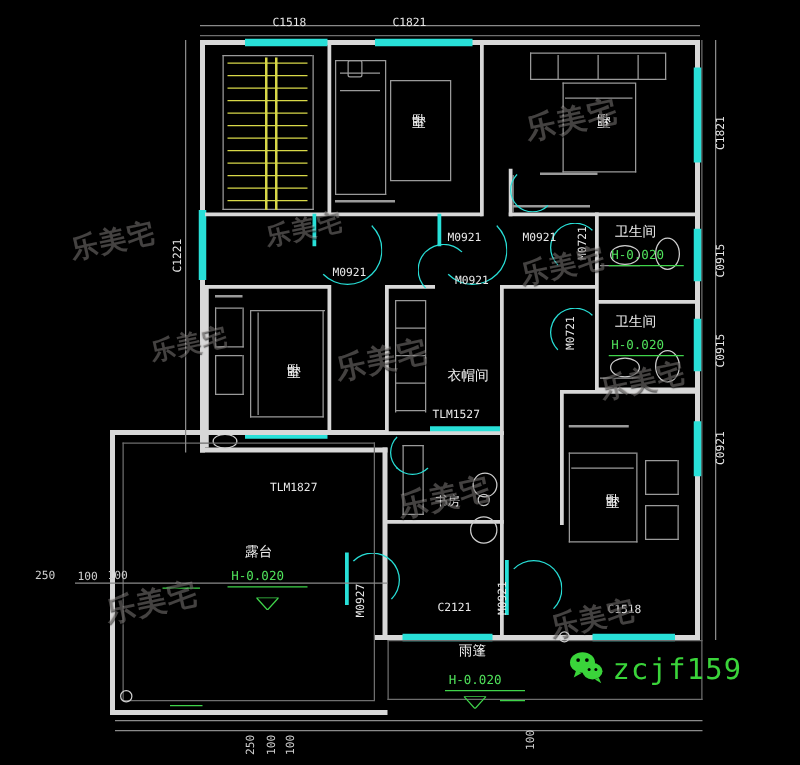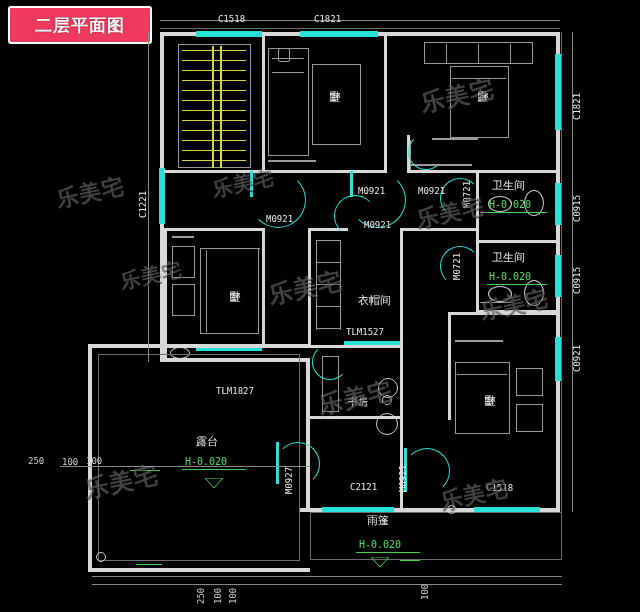--- a/index.html
+++ b/index.html
@@ -59,23 +59,20 @@
 
   
   .arc{border:1px solid #28e0d8;border-radius:50%;}
   .arcg{border:1px solid #cfcfcf;border-radius:50%;}
 </style>
 </head>
 <body>
 
 <div id="stage">
 
-  <div class="abs" id="title-banner">
-    <span>二层平面图</span>
-  </div>
 
   <div class="abs wall" style="left:160px;top:32px;width:400px;height:4px;"></div>
   <div class="abs grayln" style="left:160px;top:28px;width:400px;height:1px;"></div>
 
   <div class="abs wall" style="left:160px;top:32px;width:4px;height:330px;"></div>
 
   <div class="abs wall" style="left:556px;top:32px;width:4px;height:480px;"></div>
   <div class="abs grayln" style="left:561px;top:32px;width:1px;height:480px;"></div>
 
   <div class="abs wall" style="left:300px;top:508px;width:260px;height:4px;"></div>
@@ -323,18 +320,33 @@
   <div class="abs wm" style="left:212px;top:170px;font-size:20px;">乐美宅</div>
   <div class="abs wm" style="left:420px;top:80px;font-size:24px;">乐美宅</div>
   <div class="abs wm" style="left:268px;top:272px;font-size:24px;">乐美宅</div>
   <div class="abs wm" style="left:416px;top:198px;font-size:22px;">乐美宅</div>
   <div class="abs wm" style="left:318px;top:382px;font-size:24px;">乐美宅</div>
   <div class="abs wm" style="left:480px;top:290px;font-size:22px;">乐美宅</div>
   <div class="abs wm" style="left:84px;top:466px;font-size:24px;">乐美宅</div>
   <div class="abs wm" style="left:440px;top:480px;font-size:22px;">乐美宅</div>
   <div class="abs wm" style="left:120px;top:262px;font-size:20px;">乐美宅</div>
 
+  <div class="abs" id="wechat">
+    <span>
+      <svg width="30" height="26" viewBox="0 0 30 26">
+        <ellipse cx="11" cy="9" rx="10" ry="8.2" fill="#3ad43a"></ellipse>
+        <polygon points="6,15 4,21 10,17.5" fill="#3ad43a"></polygon>
+        <circle cx="7.5" cy="7" r="1.5" fill="#000"></circle>
+        <circle cx="14.5" cy="7" r="1.5" fill="#000"></circle>
+        <ellipse cx="19" cy="16" rx="8" ry="6.6" fill="#3ad43a"></ellipse>
+        <polygon points="24,21 26,25.5 21,22.5" fill="#3ad43a"></polygon>
+        <circle cx="16.3" cy="14.5" r="1.2" fill="#000"></circle>
+        <circle cx="21.7" cy="14.5" r="1.2" fill="#000"></circle>
+      </svg>
+    </span>
+    <span class="txt">zcjf159</span>
+  </div>
 
   <div class="abs arcg" style="left:278px;top:48px;width:10px;height:12px;border-color:#9a9a9a;border-radius:2px;"></div>
   <div class="abs arcg" style="left:96px;top:552px;width:8px;height:8px;"></div>
   <div class="abs arcg" style="left:447px;top:505px;width:7px;height:7px;"></div>
 
 </div>
 
 </body></html>

